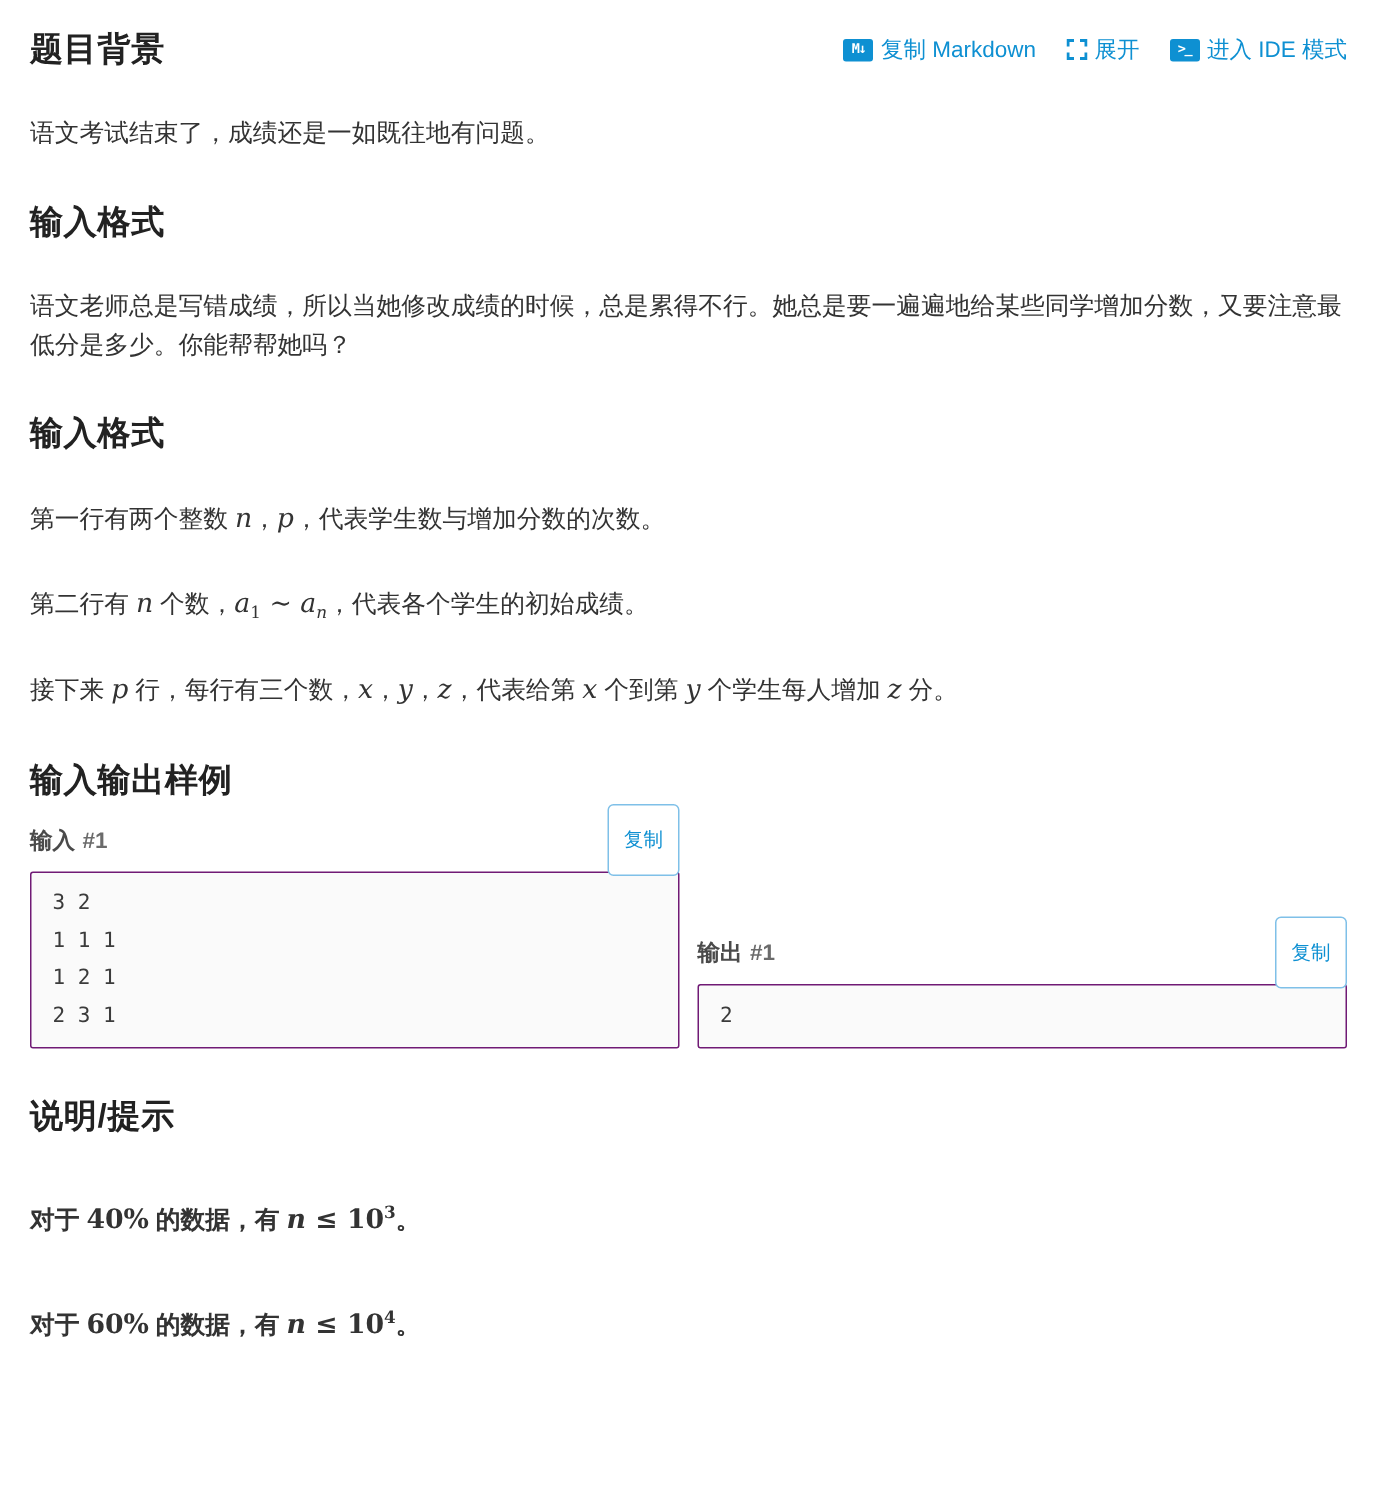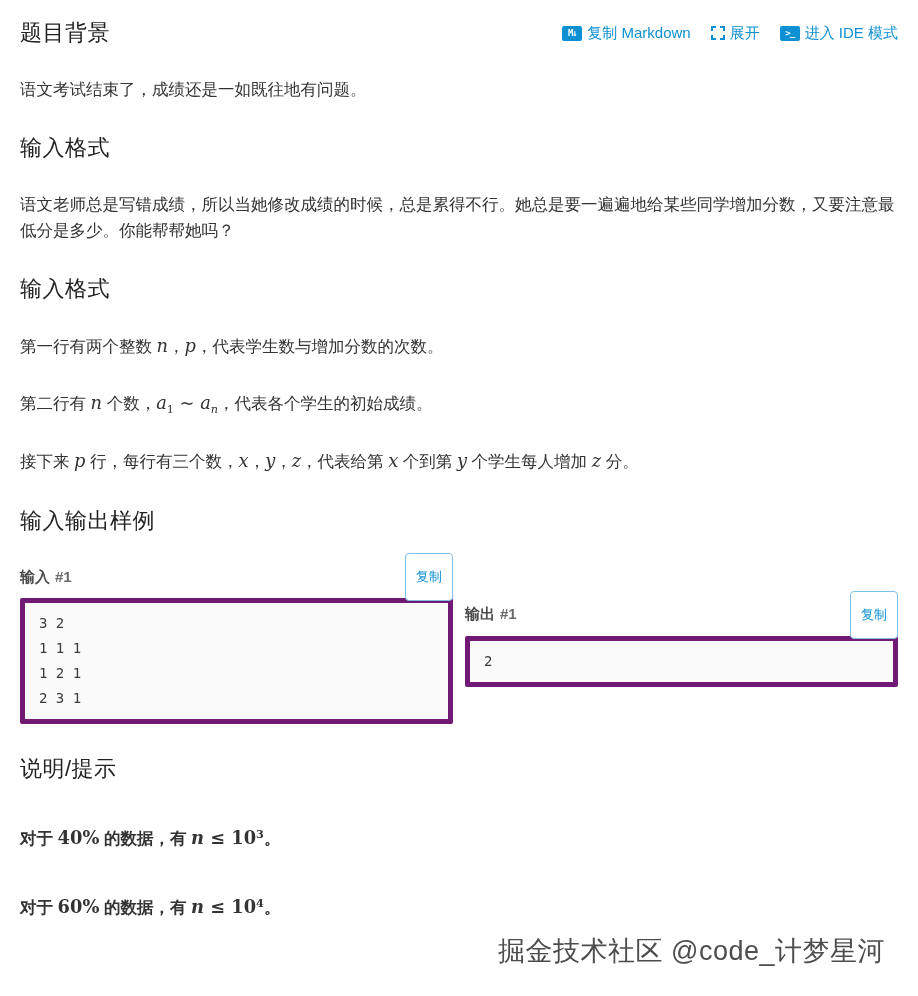--- a/index.html
+++ b/index.html
@@ -8,21 +8,21 @@
     width: 918px; height: 996px;
     font-family: "Liberation Sans", "DejaVu Sans", sans-serif;
     color: #333;
     position: relative;
     overflow: hidden;
   }
   .page { padding: 4px 20px 0 20px; position: relative; height: 100%; }
 
   
   .header-row { display: flex; align-items: center; justify-content: space-between; margin-top: 14px; }
-  h2.section { font-size: 22px; font-weight: 400; color: #222; margin-top: 30px; letter-spacing: 0.5px; }
+  h2.section { font-size: 22px; font-weight: 700; color: #222; margin-top: 30px; letter-spacing: 0.5px; }
   h2.first { margin-top: 0; }
 
   
   .toolbar { display: flex; align-items: center; gap: 20px; }
   .tool-link { display: flex; align-items: center; gap: 5px; color: #0e90d2; font-size: 15px; text-decoration: none; cursor: pointer; }
   .icon-badge {
     display: inline-flex; align-items: center; justify-content: center;
     width: 20px; height: 15px; background: #0e90d2; color: #fff;
     font-size: 9px; font-weight: 700; border-radius: 2px;
     font-family: "DejaVu Sans Mono", monospace; letter-spacing: -1px;
@@ -35,32 +35,32 @@
   p.hint-line { margin-top: 40px; font-weight: bold; }
 
   
   .math-var { font-family: "DejaVu Serif", "Liberation Serif", serif; font-style: italic; font-size: 1.08em; }
   .math-rm  { font-family: "DejaVu Serif", "Liberation Serif", serif; font-size: 1.08em; }
   sup.math-rm, sub.math-rm, sub.math-var { font-size: 0.68em; }
   sup { vertical-align: super; }
   sub { vertical-align: sub; }
 
   
-  .samples { display: flex; gap: 12px; margin-top: 28px; align-items: center; }
+  .samples { display: flex; gap: 12px; margin-top: 12px; align-items: flex-end; }
   .sample-col { flex: 1 1 0; min-width: 0; }
   .sample-head { display: flex; align-items: center; justify-content: space-between; margin-bottom: 8px; height: 26px; }
   .sample-title { font-size: 15px; font-weight: 700; color: #4a4a4a; }
   .sample-title .idx { color: #6b6b6b; margin-left: 5px; }
   .copy-btn {
     background: #fff; color: #0e90d2; border: 1px solid #7fc0e8;
     border-radius: 4px; font-size: 13px; padding: 14px 10px; cursor: pointer;
     font-family: "Liberation Sans", sans-serif; line-height: 1.4;
   }
   pre.code-block {
-    background: #fafafa; border: 5px solid #701a75; border-radius: 2px;
+    background: #fafafa; border: 1px solid #701a75; border-radius: 2px;
     padding: 8px 14px; font-family: "DejaVu Sans Mono", "Liberation Mono", monospace;
     font-size: 14px; line-height: 25px; color: #3b3b3b; overflow: hidden;
   }
 
   
   .watermark {
     position: absolute; left: 498px; top: 933px;
     font-size: 27px; color: #4d4d4d; white-space: nowrap;
     text-shadow: -1px -1px 0 #fff, 1px -1px 0 #fff, -1px 1px 0 #fff, 2px 2px 1px #ffffff;
     letter-spacing: 0.5px; z-index: 5; pointer-events: none;
@@ -127,15 +127,14 @@
         <button class="copy-btn">复制</button>
       </div>
       <pre class="code-block">2</pre>
     </div>
   </div>
 
   <h2 class="section">说明/提示</h2>
   <p class="body-text hint-line"><span class="txt">对于 </span><span class="math-rm">40%</span><span class="txt"> 的数据，有 </span><span class="math-var">n</span><span class="math-rm"> ≤ 10</span><sup class="math-rm">3</sup><span class="txt">。</span></p>
   <p class="body-text hint-line"><span class="txt">对于 </span><span class="math-rm">60%</span><span class="txt"> 的数据，有 </span><span class="math-var">n</span><span class="math-rm"> ≤ 10</span><sup class="math-rm">4</sup><span class="txt">。</span></p>
 
-  <div class="watermark">掘金技术社区 @code_计梦星河</div>
 
 </div>
 
 </body></html>

